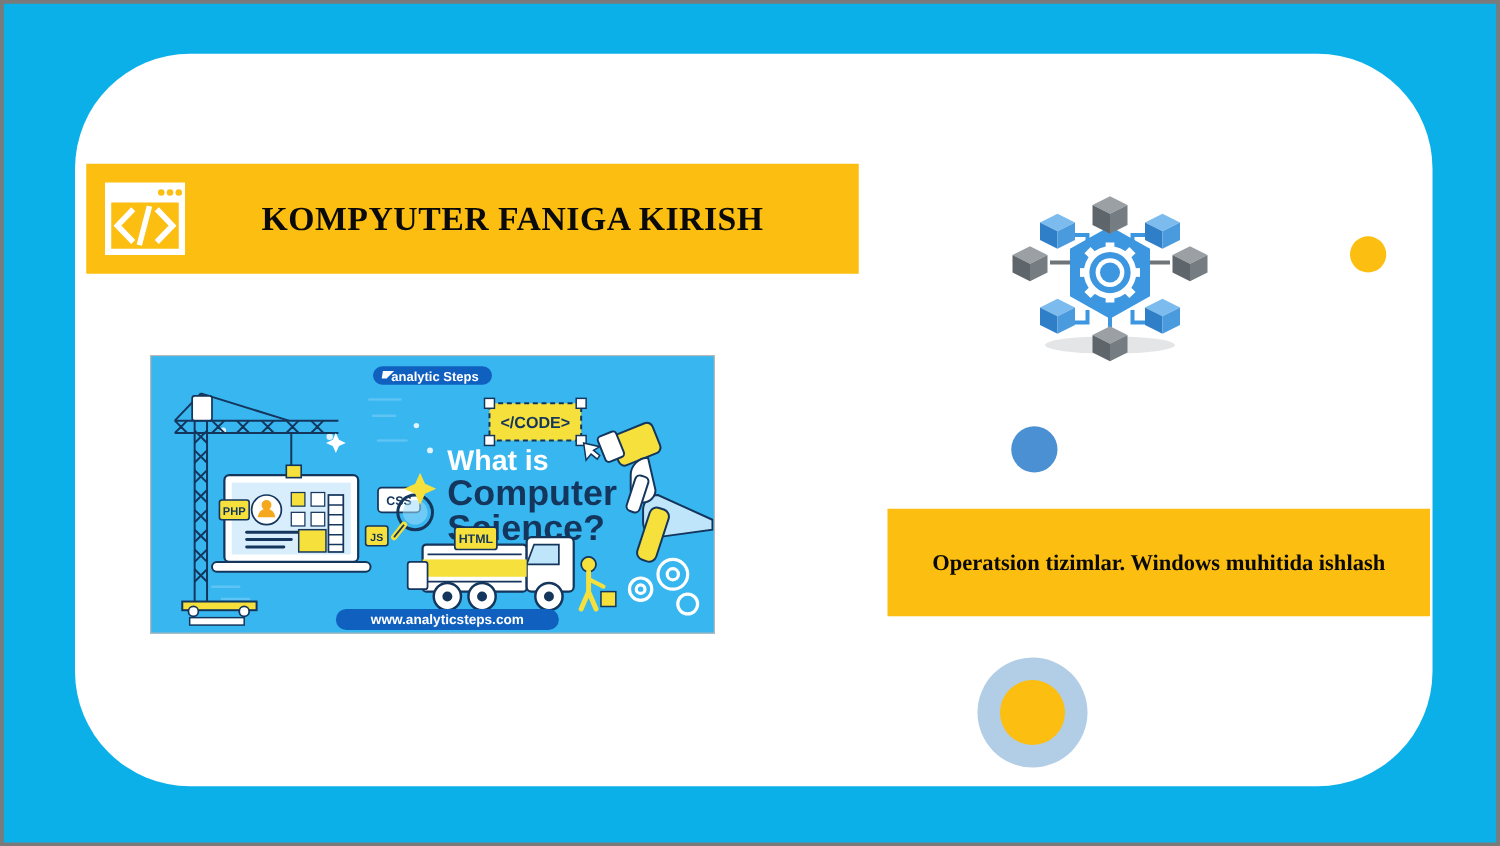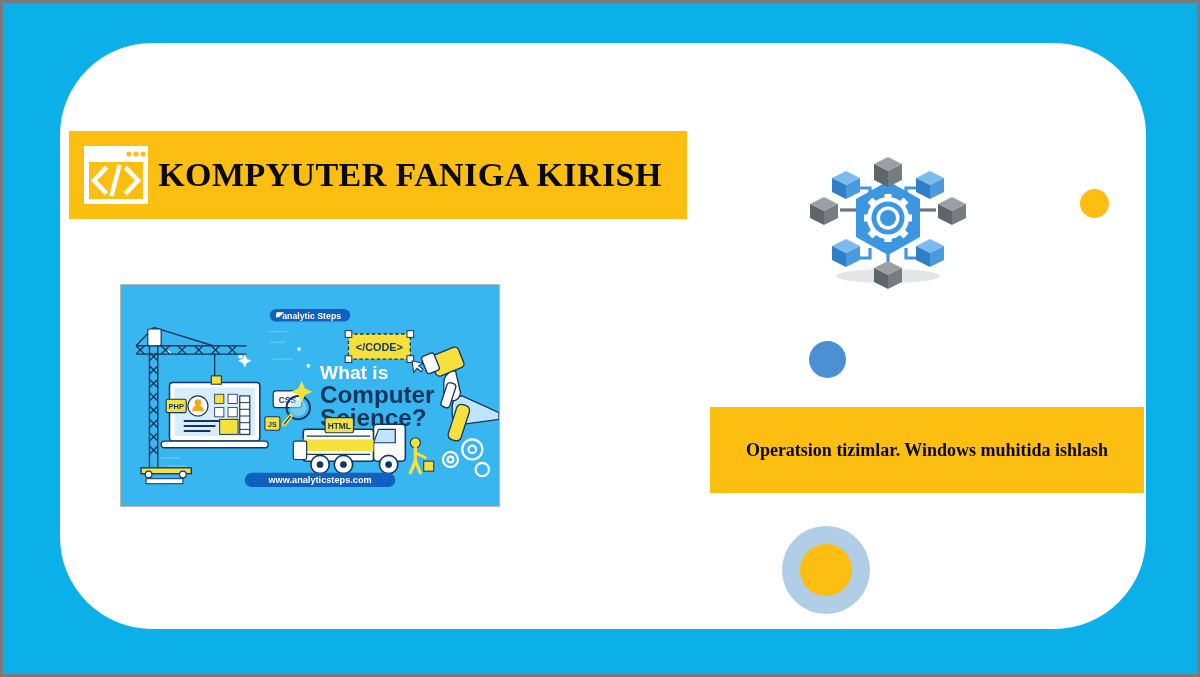--- a/index.html
+++ b/index.html
@@ -48,21 +48,21 @@
     height: 74px;
     margin-left: 10px;
     flex: 0 0 auto;
     display: block;
   }
   .title-text {
     flex: 1 1 auto;
     text-align: center;
     font-family: "Liberation Serif", serif;
     font-weight: bold;
-    font-size: 34px;
+    font-size: 27px;
     color: #0a0a0a;
     letter-spacing: 0.4px;
     padding-right: 20px;
     white-space: nowrap;
   }
 
   
   .subtitle-box {
     position: absolute;
     left: 707px;
@@ -82,21 +82,21 @@
     color: #0a0a0a;
     text-align: center;
     padding: 0 18px;
   }
 
   
   .illustration {
     position: absolute;
     left: 117px;
     top: 281px;
-    width: 380px;
+    width: 452px;
     height: 223px;
     background: #37b6f0;
     border: 1px solid #b8b8b8;
     box-sizing: border-box;
     overflow: hidden;
   }
   .illu-svg { display: block; width: 100%; height: 100%; }
 
   
   .network {

